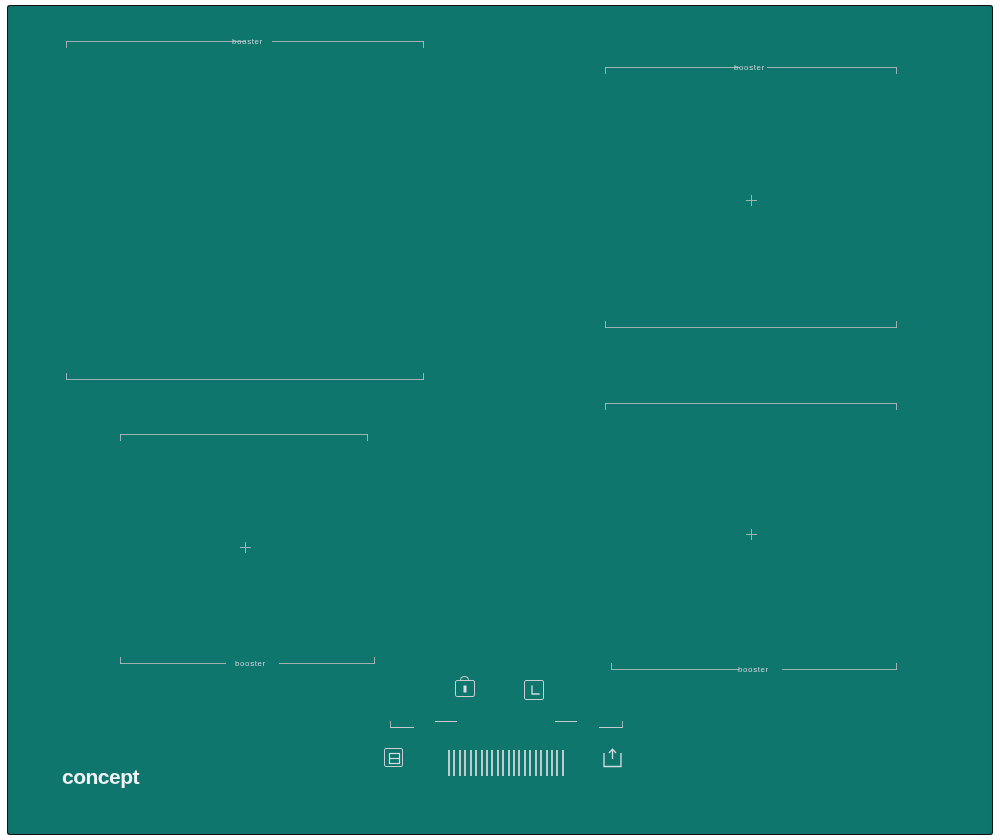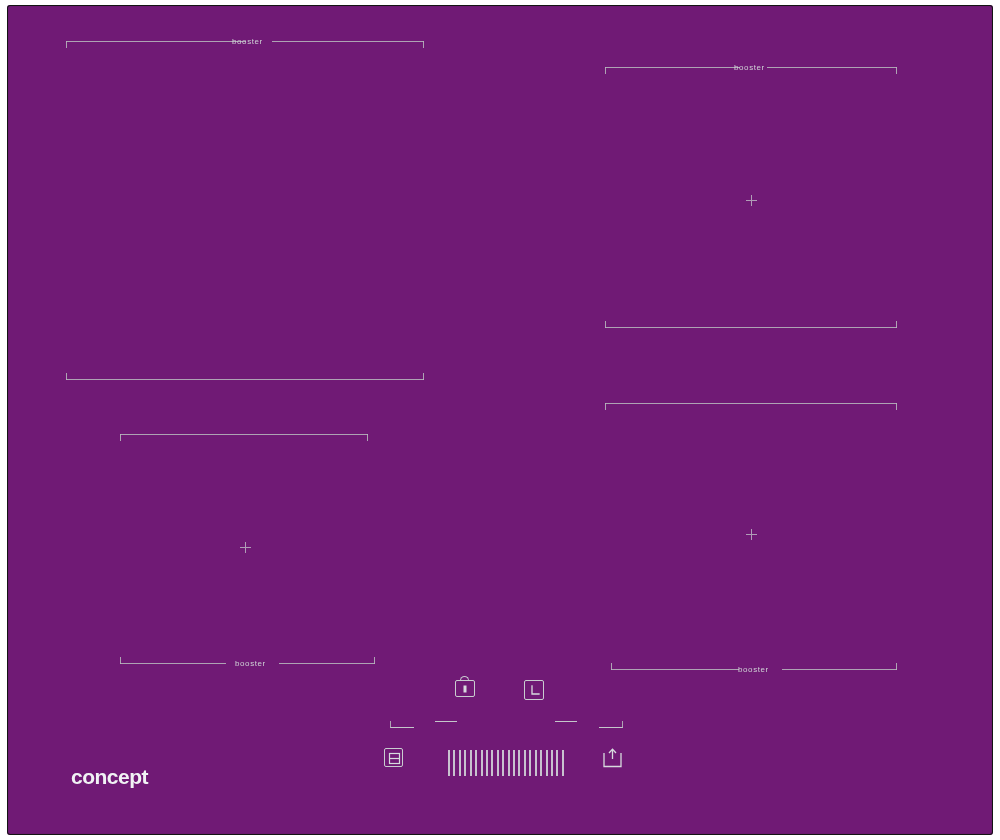--- a/index.html
+++ b/index.html
@@ -23,21 +23,21 @@
     background: #ffffff;
   }
 
   
   .glass {
     position: absolute;
     left: 7px;
     top: 5px;
     width: 986px;
     height: 830px;
-    background: #701a75;
+    background: #0f766e;
     border-radius: 3px;
     box-shadow: inset 0 0 2px #1a1a1a;
     overflow: hidden;
   }
 
   
   .glass::after {
     content: "";
     position: absolute;
     left: 0; top: 0; right: 0; bottom: 0;
@@ -120,21 +120,21 @@
 
   .slider-tick {
     position: absolute;
     height: 1px;
     background: #c4c7cb;
   }
 
   
   .brand {
     position: absolute;
-    left: 64px;
+    left: 55px;
     top: 760px;
     color: #f1f3f5;
     font-size: 21px;
     font-weight: bold;
     letter-spacing: -0.5px;
     font-family: "Liberation Sans", sans-serif;
     text-align: right;
   }
 
   .lock-shackle {

